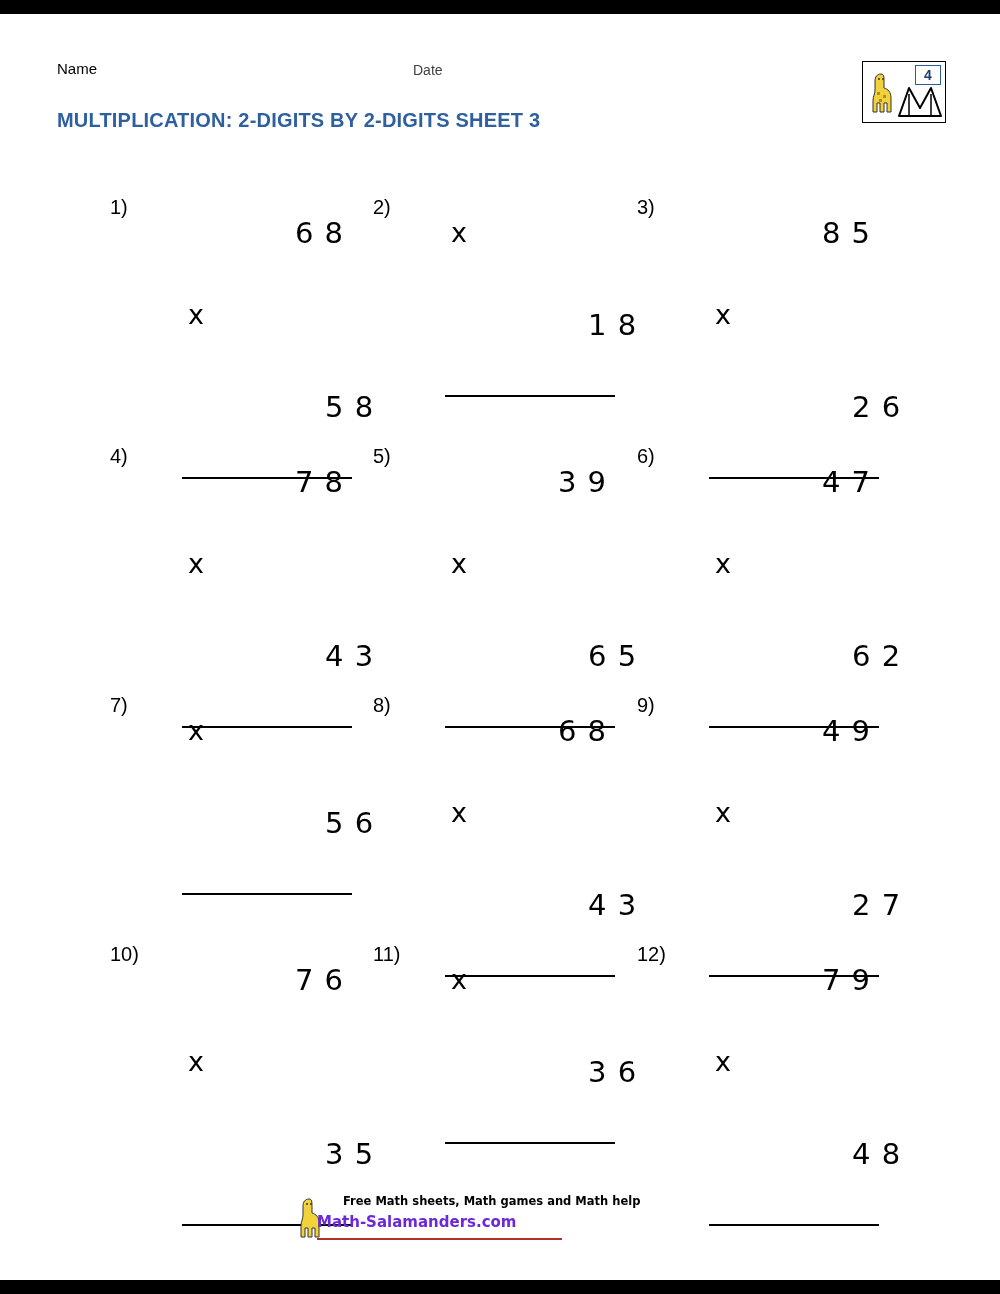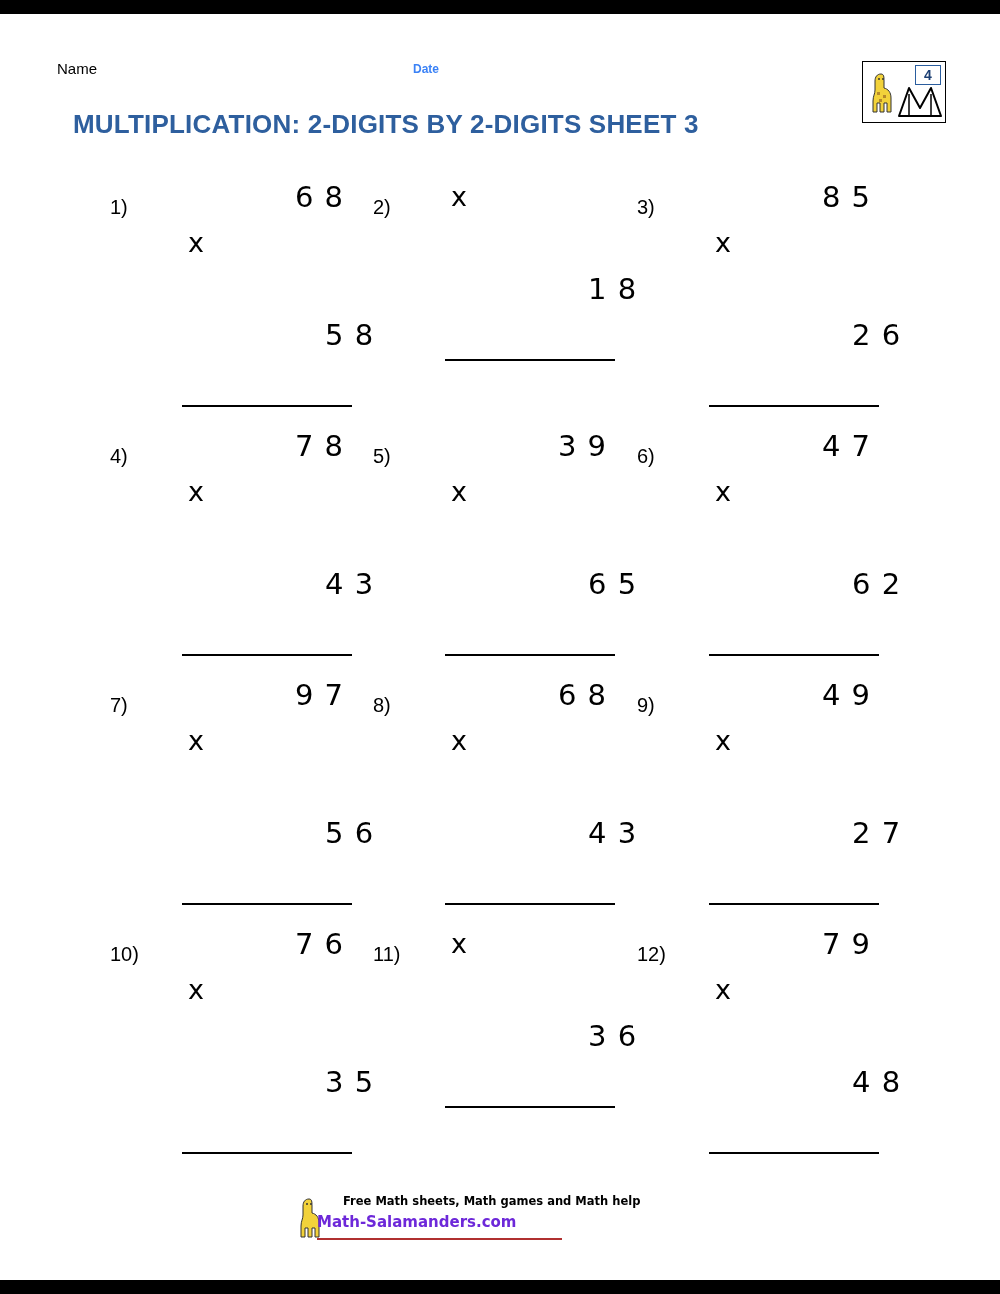--- a/index.html
+++ b/index.html
@@ -50,23 +50,22 @@
     position: absolute;
     left: 57px;
     top: 46px;
     font-size: 15px;
     color: #000;
   }
   .date-label {
     position: absolute;
     left: 413px;
     top: 48px;
-    font-size: 12px;
-    color: #3b82f6;
-    font-weight: bold;
+    font-size: 14px;
+    color: #404040;
   }
 
   .logo-box {
     position: absolute;
     left: 862px;
     top: 47px;
     width: 84px;
     height: 62px;
     border: 1px solid #000;
     background: #fff;
@@ -98,26 +97,25 @@
     left: 34px;
     top: 22px;
     width: 46px;
     height: 34px;
   }
 
   .worksheet-title {
     position: absolute;
     left: 57px;
     top: 95px;
-    font-size: 26px;
+    font-size: 20px;
     font-weight: bold;
     color: #2e5f9e;
     letter-spacing: 0.2px;
     white-space: nowrap;
-    margin-left: 16px;
   }
 
   
   .problems {
     position: absolute;
     left: 0;
     top: 160px;
     width: 1000px;
   }
   .prow {
@@ -145,20 +143,21 @@
     width: 170px;
   }
   .digits-row {
     font-size: 29px;
     letter-spacing: 1px;
     text-align: right;
     padding-right: 8px;
     line-height: 46px;
     white-space: pre;
     font-family: "DejaVu Sans", sans-serif;
+    margin-top: 36px;
   }
   .digits-row.second {
     position: relative;
   }
   .op {
     position: absolute;
     left: 6px;
     top: 0;
     font-size: 27px;
     font-family: "DejaVu Sans", sans-serif;
@@ -321,21 +320,20 @@
             </div>
             <div class="rule"></div>
           </div>
         </div>
       </div>
 
       <div class="prow">
         <div class="problem" style="left:110px;">
           <div class="pnum">7)</div>
           <div class="pstack">
-            <div class="digits-row">9 7</div>
             <div class="digits-row second">
               <span class="op">x</span>
               <span>5 6</span>
             </div>
             <div class="rule"></div>
           </div>
         </div>
         <div class="problem" style="left:373px;">
           <div class="pnum">8)</div>
           <div class="pstack">

